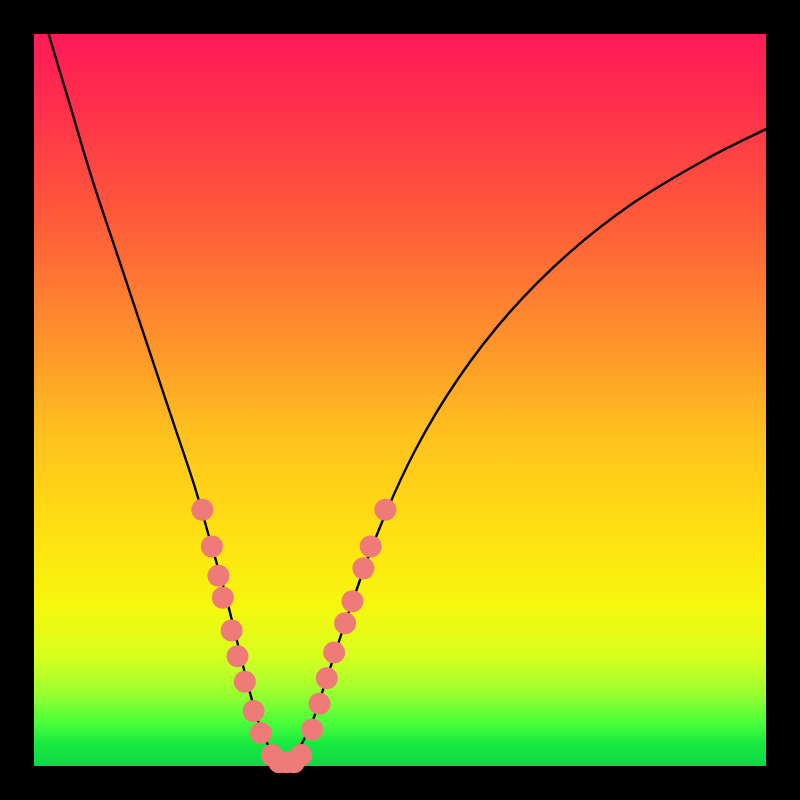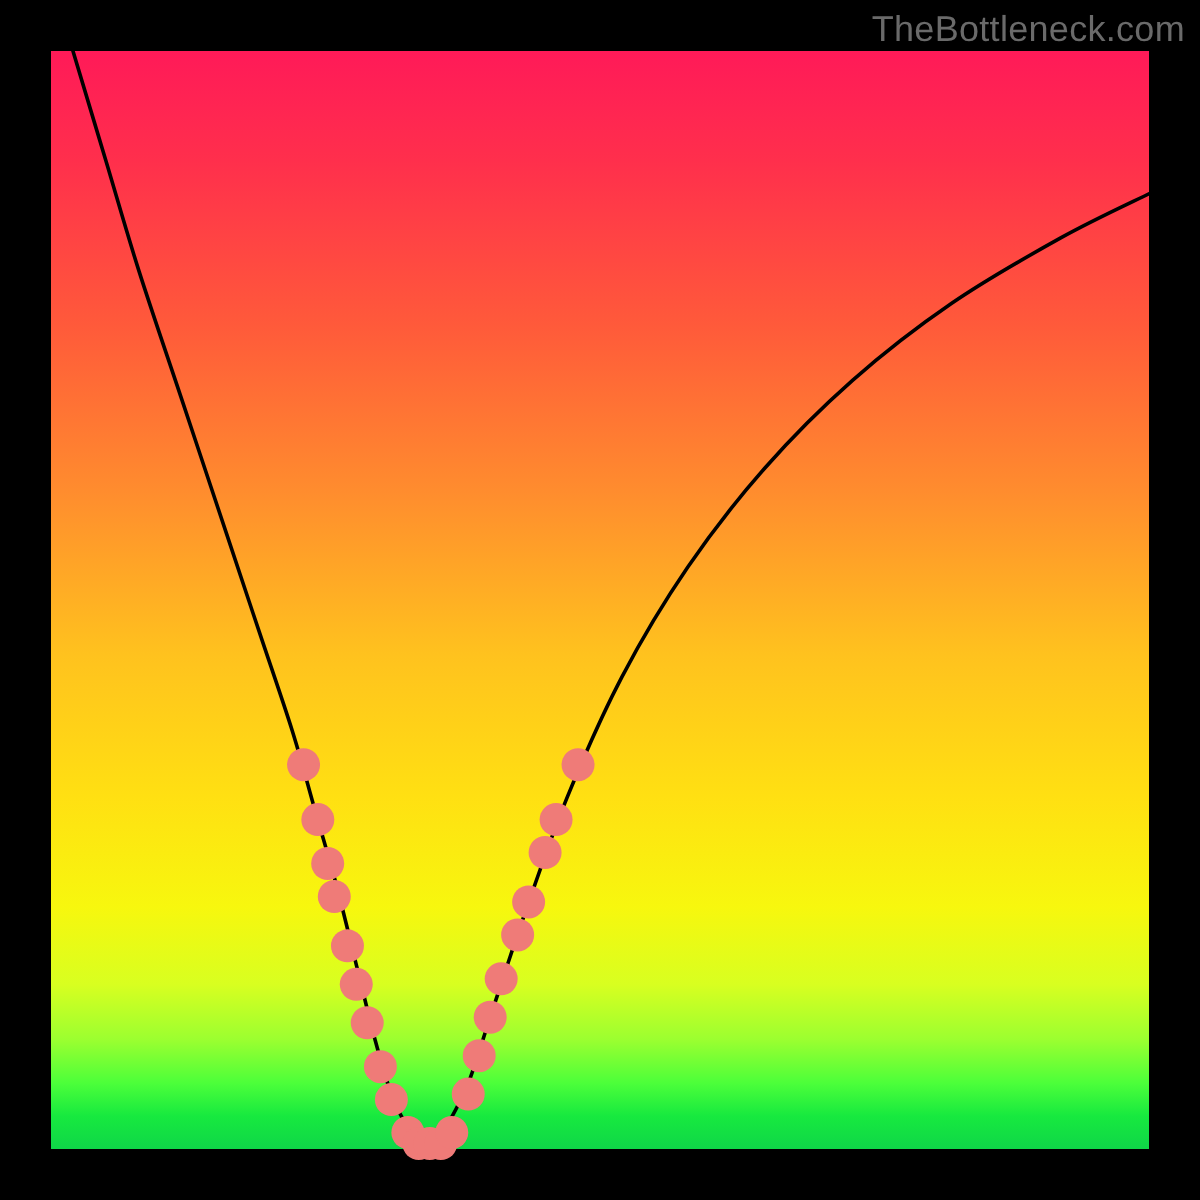--- a/index.html
+++ b/index.html
@@ -86,14 +86,13 @@
           <circle cx="292.80" cy="644.16" r="11" fill="#ef7b78"></circle>
           <circle cx="300.12" cy="618.54" r="11" fill="#ef7b78"></circle>
           <circle cx="311.10" cy="589.26" r="11" fill="#ef7b78"></circle>
           <circle cx="318.42" cy="567.30" r="11" fill="#ef7b78"></circle>
           <circle cx="329.40" cy="534.36" r="11" fill="#ef7b78"></circle>
           <circle cx="336.72" cy="512.40" r="11" fill="#ef7b78"></circle>
           <circle cx="351.36" cy="475.80" r="11" fill="#ef7b78"></circle>
         </g>
     </svg>
   </div>
-  <div class="watermark">TheBottleneck.com</div>
 </div>
 
 </body></html>

